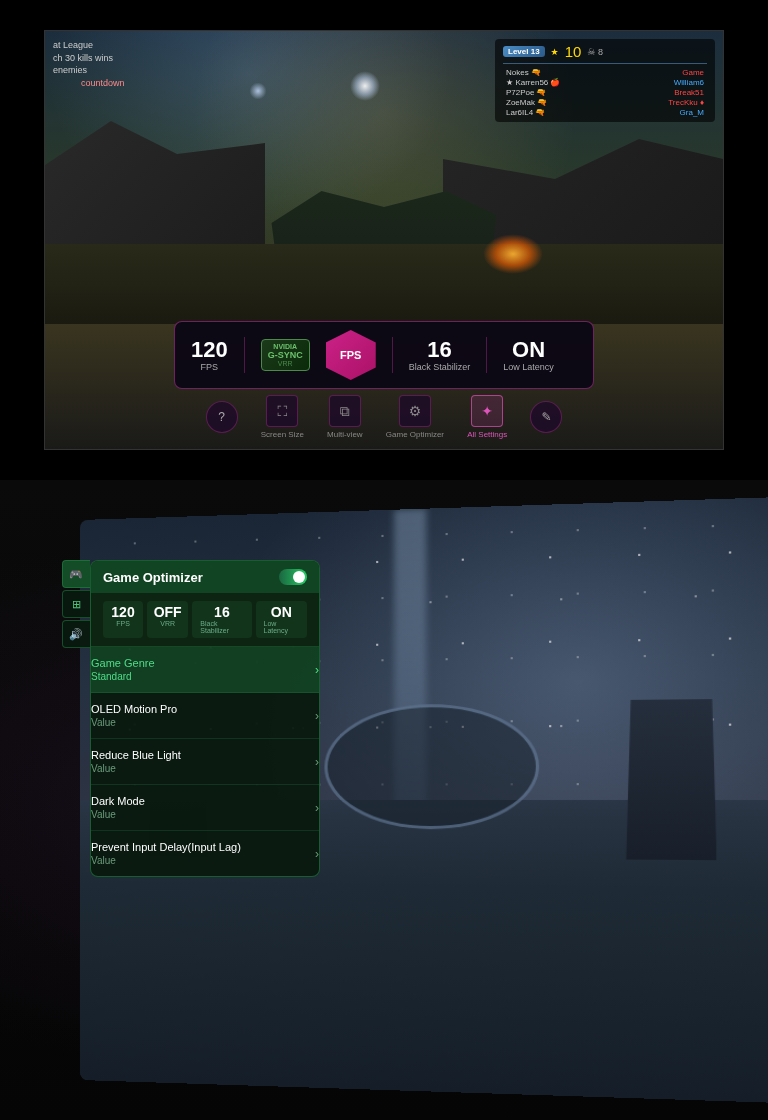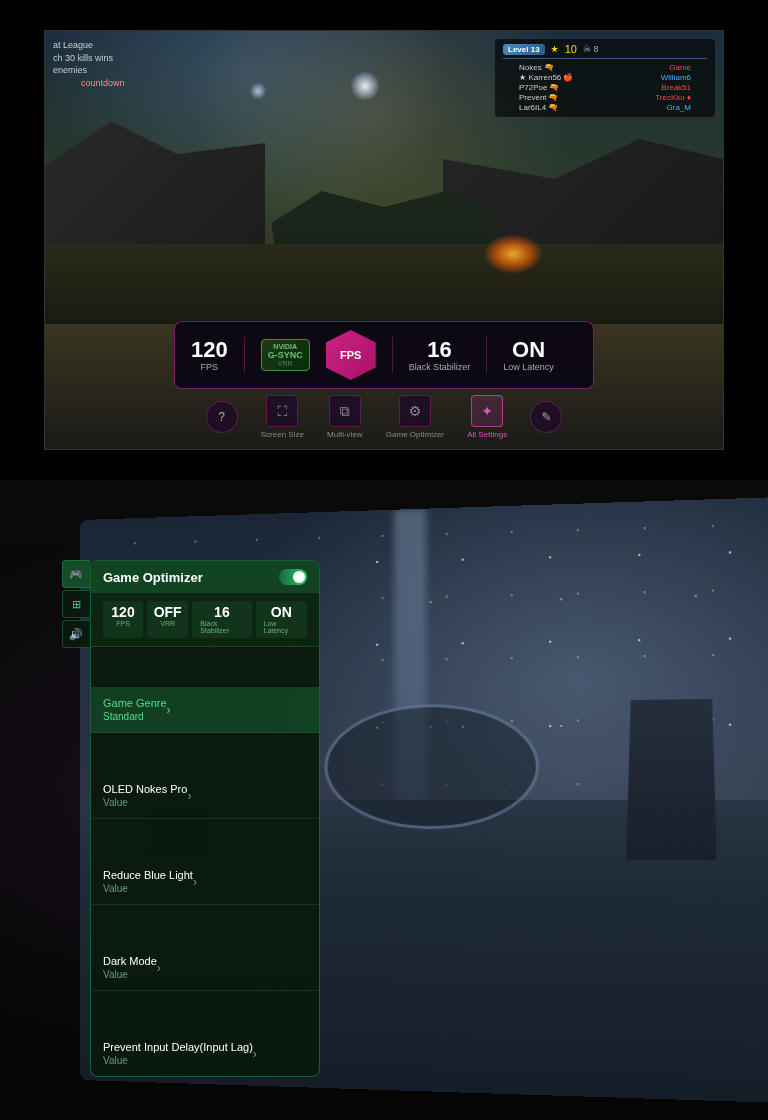--- a/index.html
+++ b/index.html
@@ -161,21 +161,21 @@
     .star-icon {
       color: #ffd700;
       font-size: 9px;
     }
 
     .player-row {
       display: flex;
       justify-content: space-between;
       font-size: 8px;
       color: #ccc;
-      margin: 1px 16px;
+      margin: 1px 3px;
     }
 
     .player-name-red { color: #ff4444; font-size: 8px; }
     .player-name-blue { color: #44aaff; font-size: 8px; }
 
     
     .game-optimizer-bar {
       position: absolute;
       bottom: 60px;
       left: 50%;
@@ -501,27 +501,26 @@
     }
 
     .opt-stat-lbl {
       color: #6aaa88;
       font-size: 7px;
       margin-top: 1px;
     }
 
     
     .menu-item {
-      padding: 10px 12px;
+      padding: 10px 0;
       border-bottom: 1px solid rgba(40, 160, 80, 0.2);
       display: flex;
       align-items: center;
-      justify-content: flex-start;
+      justify-content: space-between;
       cursor: pointer;
-      margin-top: 40px;
     }
 
     .menu-item.active-item {
       background: rgba(30, 120, 60, 0.4);
     }
 
     .menu-item-left {
       display: flex;
       flex-direction: column;
     }
@@ -573,37 +572,37 @@
       <div>at League</div>
       <div>ch 30 kills wins</div>
       <div>enemies</div>
       <div style="color:#ff8888;margin-left:28px;">countdown</div>
     </div>
 
     <div class="hud-top-right">
       <div class="hud-level">
         <span class="level-badge">Level 13</span>
         <span class="star-icon">★</span>
-        <span style="color:#ffd700;font-size:11px;">10</span>
+        <span style="color:#ffd700;font-size:15px;">10</span>
         <span style="color:#aaa;font-size:9px;">☠ 8</span>
       </div>
       <div class="player-row">
         <span>Nokes 🔫</span>
         <span class="player-name-red">Game</span>
       </div>
       <div class="player-row">
         <span>★ Karren56 🍎</span>
         <span class="player-name-blue">William6</span>
       </div>
       <div class="player-row">
         <span>P72Poe 🔫</span>
         <span class="player-name-red">Break51</span>
       </div>
       <div class="player-row">
-        <span>Prevent 🔫</span>
+        <span>ZoeMak 🔫</span>
         <span class="player-name-red">TrecKku ♦</span>
       </div>
       <div class="player-row">
         <span>Lar6IL4 🔫</span>
         <span class="player-name-blue">Gra_M</span>
       </div>
     </div>
 
     <div class="game-optimizer-bar">
       <div class="stat-item">
@@ -700,21 +699,21 @@
     <div class="menu-item active-item">
       <div class="menu-item-left">
         <span class="menu-item-name active-item-text">Game Genre</span>
         <span class="menu-item-value">Standard</span>
       </div>
       <span class="chevron active-chevron">›</span>
     </div>
 
     <div class="menu-item">
       <div class="menu-item-left">
-        <span class="menu-item-name">OLED Nokes Pro</span>
+        <span class="menu-item-name">OLED Motion Pro</span>
         <span class="menu-item-value normal">Value</span>
       </div>
       <span class="chevron">›</span>
     </div>
 
     <div class="menu-item">
       <div class="menu-item-left">
         <span class="menu-item-name">Reduce Blue Light</span>
         <span class="menu-item-value normal">Value</span>
       </div>

